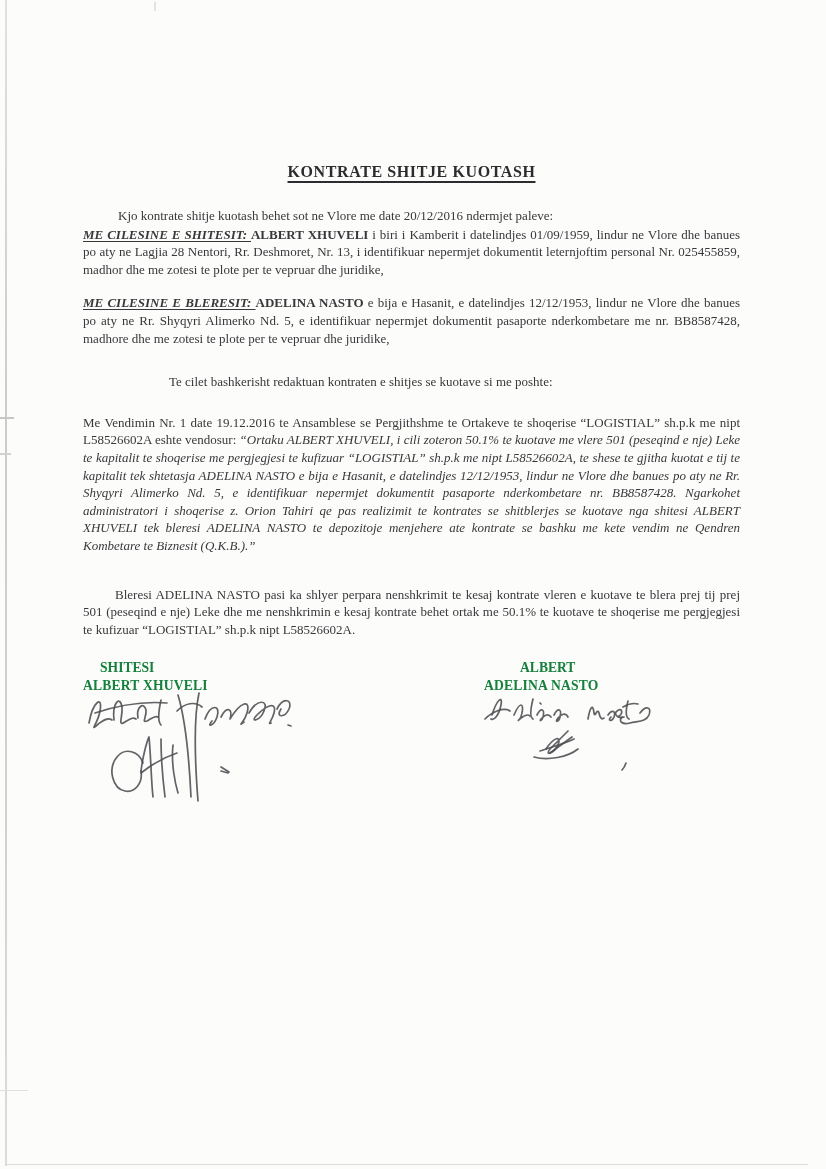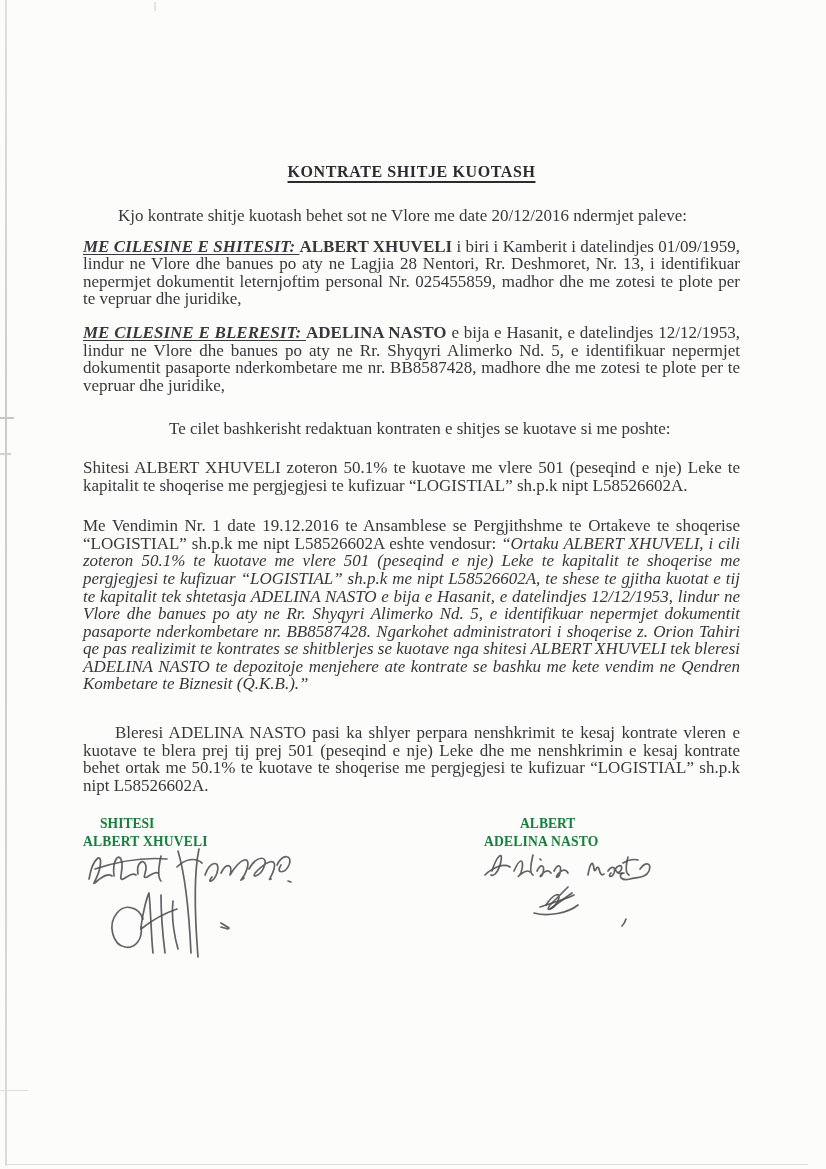--- a/index.html
+++ b/index.html
@@ -21,23 +21,23 @@
   .scan-speck{position:absolute;left:154px;top:2px;width:2px;height:9px;background:#d8d8d8;opacity:.7;}
 
   .content{position:absolute;left:83px;top:0;width:657px;}
 
   h1{
     margin:158px 0 0;text-align:center;
     font-size:16px;line-height:28px;font-weight:bold;letter-spacing:.6px;
     color:#2c2c30;
     text-decoration:underline;text-decoration-thickness:1.6px;text-underline-offset:4px;
   }
-  p{margin:0;font-size:17px;line-height:17.6px;text-align:justify;color:#38383c;}
+  p{margin:0;font-size:13px;line-height:17.6px;text-align:justify;color:#38383c;}
   .p-intro{margin-top:21px;text-indent:35px;text-align:left;}
-  .p-seller{margin-top:13px;}
+  .p-seller{margin-top:1px;}
   .p-buyer{margin-top:16px;}
   .p-joint{margin-top:26px;text-indent:86px;text-align:left;}
   .p-owns{margin-top:21px;}
   .p-decision{margin-top:23px;}
   .p-paid{margin-top:31px;text-indent:32px;}
   .p-closing{margin-top:26px;text-indent:44px;}
 
   .party-label{font-weight:bold;font-style:italic;text-decoration:underline;text-underline-offset:2px;}
   .party-name{font-weight:bold;}
   .quote{font-style:italic;}
@@ -71,21 +71,20 @@
     <h1>KONTRATE SHITJE KUOTASH</h1>
 
     <p class="p-intro">Kjo kontrate shitje kuotash behet sot ne Vlore me date 20/12/2016 ndermjet paleve:</p>
 
     <p class="p-seller"><span class="party-label">ME CILESINE E SHITESIT: </span><span class="party-name">ALBERT XHUVELI</span><span> i biri i Kamberit i datelindjes 01/09/1959, lindur ne Vlore dhe banues po aty ne Lagjia 28 Nentori, Rr. Deshmoret, Nr. 13, i identifikuar nepermjet dokumentit leternjoftim personal Nr. 025455859, madhor dhe me zotesi te plote per te vepruar dhe juridike,</span></p>
 
     <p class="p-buyer"><span class="party-label">ME CILESINE E BLERESIT: </span><span class="party-name">ADELINA NASTO</span><span> e bija e Hasanit, e datelindjes 12/12/1953, lindur ne Vlore dhe banues po aty ne Rr. Shyqyri Alimerko Nd. 5, e identifikuar nepermjet dokumentit pasaporte nderkombetare me nr. BB8587428, madhore dhe me zotesi te plote per te vepruar dhe juridike,</span></p>
 
     <p class="p-joint">Te cilet bashkerisht redaktuan kontraten e shitjes se kuotave si me poshte:</p>
 
-    <p class="p-owns">Shitesi ALBERT XHUVELI zoteron 50.1% te kuotave me vlere 501 (peseqind e nje) Leke te kapitalit te shoqerise me pergjegjesi te kufizuar “LOGISTIAL” sh.p.k nipt L58526602A.</p>
 
     <p class="p-decision"><span>Me Vendimin Nr. 1 date 19.12.2016 te Ansamblese se Pergjithshme te Ortakeve te shoqerise “LOGISTIAL” sh.p.k me nipt L58526602A eshte vendosur: </span><span class="quote">“Ortaku ALBERT XHUVELI, i cili zoteron 50.1% te kuotave me vlere 501 (peseqind e nje) Leke te kapitalit te shoqerise me pergjegjesi te kufizuar “LOGISTIAL” sh.p.k me nipt L58526602A, te shese te gjitha kuotat e tij te kapitalit tek shtetasja ADELINA NASTO e bija e Hasanit, e datelindjes 12/12/1953, lindur ne Vlore dhe banues po aty ne Rr. Shyqyri Alimerko Nd. 5, e identifikuar nepermjet dokumentit pasaporte nderkombetare nr. BB8587428. Ngarkohet administratori i shoqerise z. Orion Tahiri qe pas realizimit te kontrates se shitblerjes se kuotave nga shitesi ALBERT XHUVELI tek bleresi ADELINA NASTO te depozitoje menjehere ate kontrate se bashku me kete vendim ne Qendren Kombetare te Biznesit (Q.K.B.).”</span></p>
 
     <p class="p-paid">Bleresi ADELINA NASTO pasi ka shlyer perpara nenshkrimit te kesaj kontrate vleren e kuotave te blera prej tij prej 501 (peseqind e nje) Leke dhe me nenshkrimin e kesaj kontrate behet ortak me 50.1% te kuotave te shoqerise me pergjegjesi te kufizuar “LOGISTIAL” sh.p.k nipt L58526602A.</p>
 
 
     <div class="signatures">
 
       <div class="sig-block sig-left">
         <div class="sig-role">SHITESI</div>

